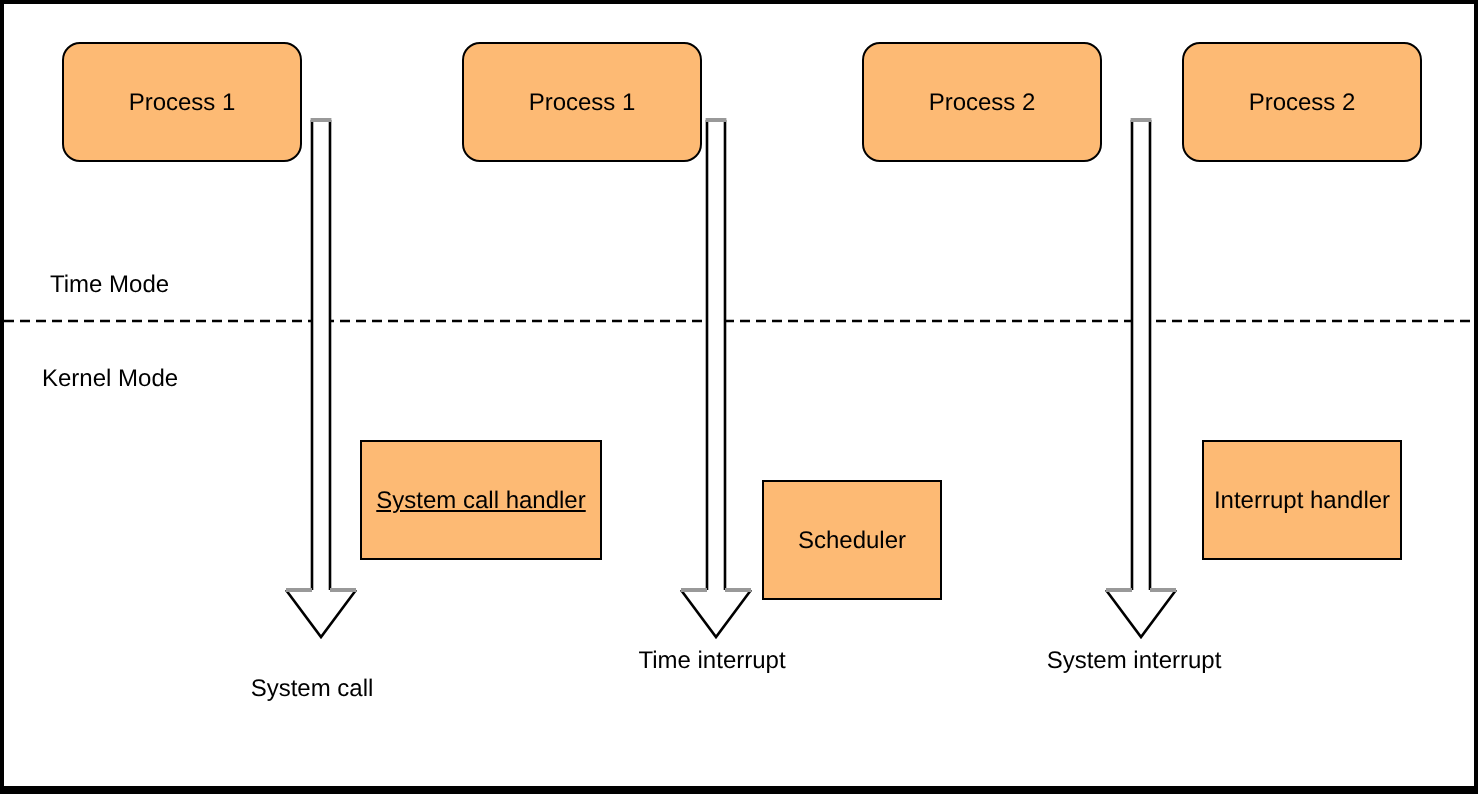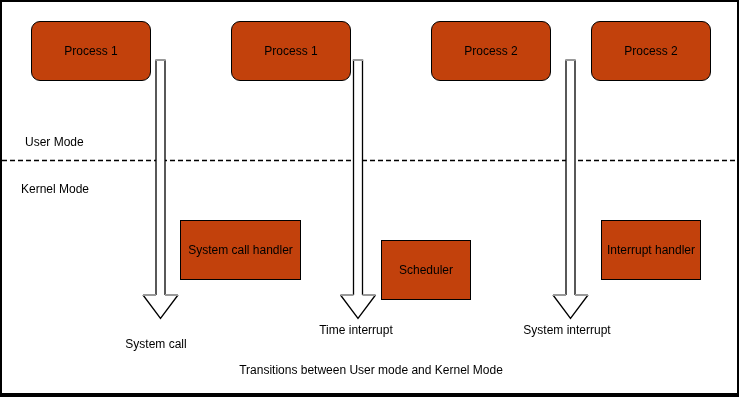--- a/index.html
+++ b/index.html
@@ -18,36 +18,36 @@
     position: absolute;
     left: 0; top: 0;
     width: 739px; height: 397px;
     border: 2px solid #000000;
     border-bottom-width: 4px;
     background: transparent;
   }
   .node {
     position: absolute;
     height: 60px;
-    background: #c2410c;
+    background: #fdba74;
     border: 1.4px solid #000000;
     display: flex;
     align-items: center;
     justify-content: center;
     text-align: center;
     line-height: 14px;
     padding: 2px;
   }
   .process { width: 120px; top: 21px; border-radius: 9px; }
   .p1 { left: 31px; }
   .p2 { left: 231px; }
   .p3 { left: 431px; }
   .p4 { left: 591px; }
   .handler { top: 220px; }
-  .h1 { left: 180px; width: 121px; }
+  .h1 { left: 180px; width: 121px; text-decoration: underline; }
   .h2 { left: 381px; width: 90px; margin-top: 20px; }
   .h3 { left: 601px; width: 100px; }
   .mode-label {
     position: absolute;
     white-space: nowrap;
     line-height: 14px;
   }
   .user-mode { left: 25px; top: 135px; }
   .kernel-mode { left: 21px; top: 182px; }
   .arrow-label {
@@ -88,21 +88,21 @@
   <div class="node process p2">
     <span>Process 1</span>
   </div>
   <div class="node process p3">
     <span>Process 2</span>
   </div>
   <div class="node process p4">
     <span>Process 2</span>
   </div>
 
-  <div class="mode-label user-mode">User Mode</div>
+  <div class="mode-label user-mode">Time Mode</div>
   <div class="mode-label kernel-mode">Kernel Mode</div>
 
   <div class="node handler h1">
     <span>System call handler</span>
   </div>
   <div class="node handler h2">
     <span>Scheduler</span>
   </div>
   <div class="node handler h3">
     <span>Interrupt handler</span>
@@ -127,15 +127,14 @@
       <path d="M566,60 L566,295 L553,295 L570.5,318.5 L588,295 L575,295 L575,60 Z" fill="#ffffff" stroke="none"></path>
       <path d="M566,60 L566,295 M553,295 L570.5,318.5 L588,295 M575,295 L575,60" fill="none" stroke="#000000" stroke-width="1.3"></path>
       <path d="M553,295 L566,295 M575,295 L588,295 M565.3,60 L575.7,60" fill="none" stroke="#999999" stroke-width="2"></path>
     </g>
   </svg>
 
   <div class="arrow-label al1">System call</div>
   <div class="arrow-label al2">Time interrupt</div>
   <div class="arrow-label al3">System interrupt</div>
 
-  <div class="caption">Transitions between User mode and Kernel Mode</div>
 
 </div>
 
 </body></html>

